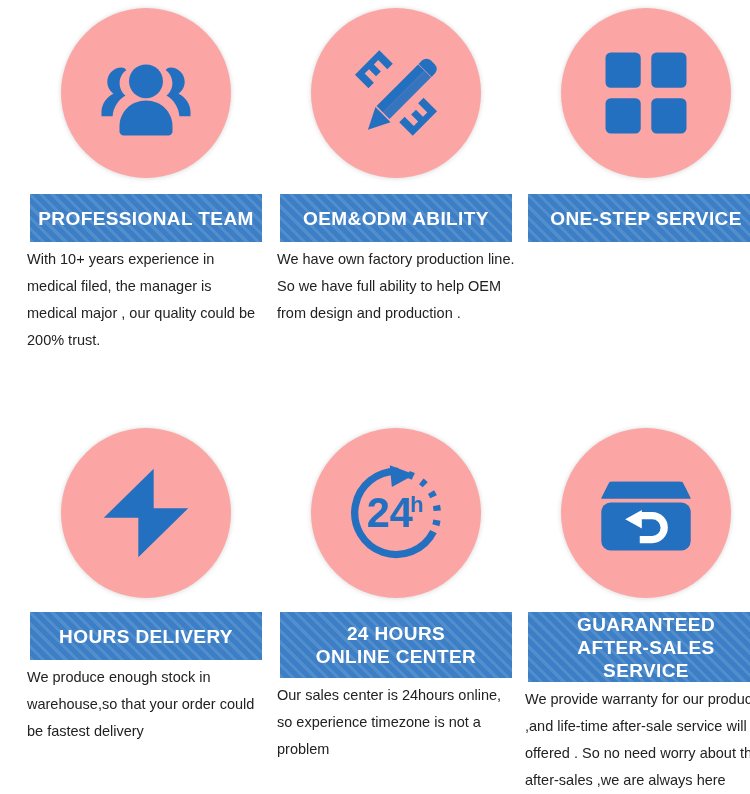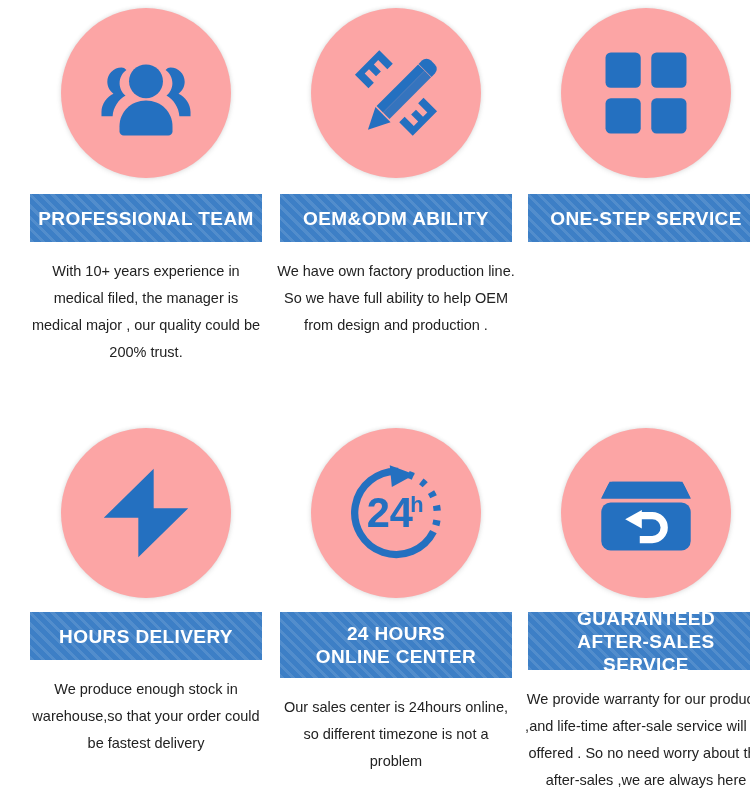--- a/index.html
+++ b/index.html
@@ -67,22 +67,22 @@
         rgba(255,255,255,0.11) 0px,
         rgba(255,255,255,0.11) 3px,
         rgba(255,255,255,0.00) 3px,
         rgba(255,255,255,0.00) 8px);
   }
   .cell-3 .banner { width: 236px; }
 
   
   .desc {
     width: 238px;
-    margin-top: 16px;
-    text-align: center;
+    margin-top: 4px;
+    text-align: left;
     font-size: 14.5px;
     line-height: 27px;
     color: #222222;
   }
   .cell-3 .desc { width: 242px; }
 
   .row-top .cell { height: 415px; }
   .row-bottom .cell { height: 379px; }
   .row-bottom .icon-circle { margin-top: 13px; margin-bottom: 14px; }
 </style>
@@ -179,21 +179,21 @@
             </g>
 
             <path fill="#2470c0" d="M44 4 L68 13 L46 25 Z"></path>
             <text x="44" y="63" text-anchor="middle" font-family="Liberation Sans, sans-serif" font-size="40" font-weight="bold" fill="#2470c0">24</text>
             <text x="70" y="49" text-anchor="middle" font-family="Liberation Sans, sans-serif" font-size="21" font-weight="bold" fill="#2470c0">h</text>
           </svg>
         </span>
       </div>
       <div class="banner" style="white-space:pre-line;">24 HOURS
 ONLINE CENTER</div>
-      <div class="desc">Our sales center is 24hours online, so different timezone is not a problem</div>
+      <div class="desc">Our sales center is 24hours online, so experience timezone is not a problem</div>
     </div>
 
     <div class="cell cell-3">
       <div class="icon-circle">
         <span>
           <svg width="104" height="104" viewBox="0 0 100 100" aria-hidden="true">
 
             <path fill="#2470c0" d="M15 20 h70 a0 0 0 0 1 0 0 l8 16 H7 Z"></path>
             <path fill="#2470c0" d="M18 20 q-3 0 -5 4 L7 36 h86 l-6 -12 q-2 -4 -5 -4 Z"></path>
 

